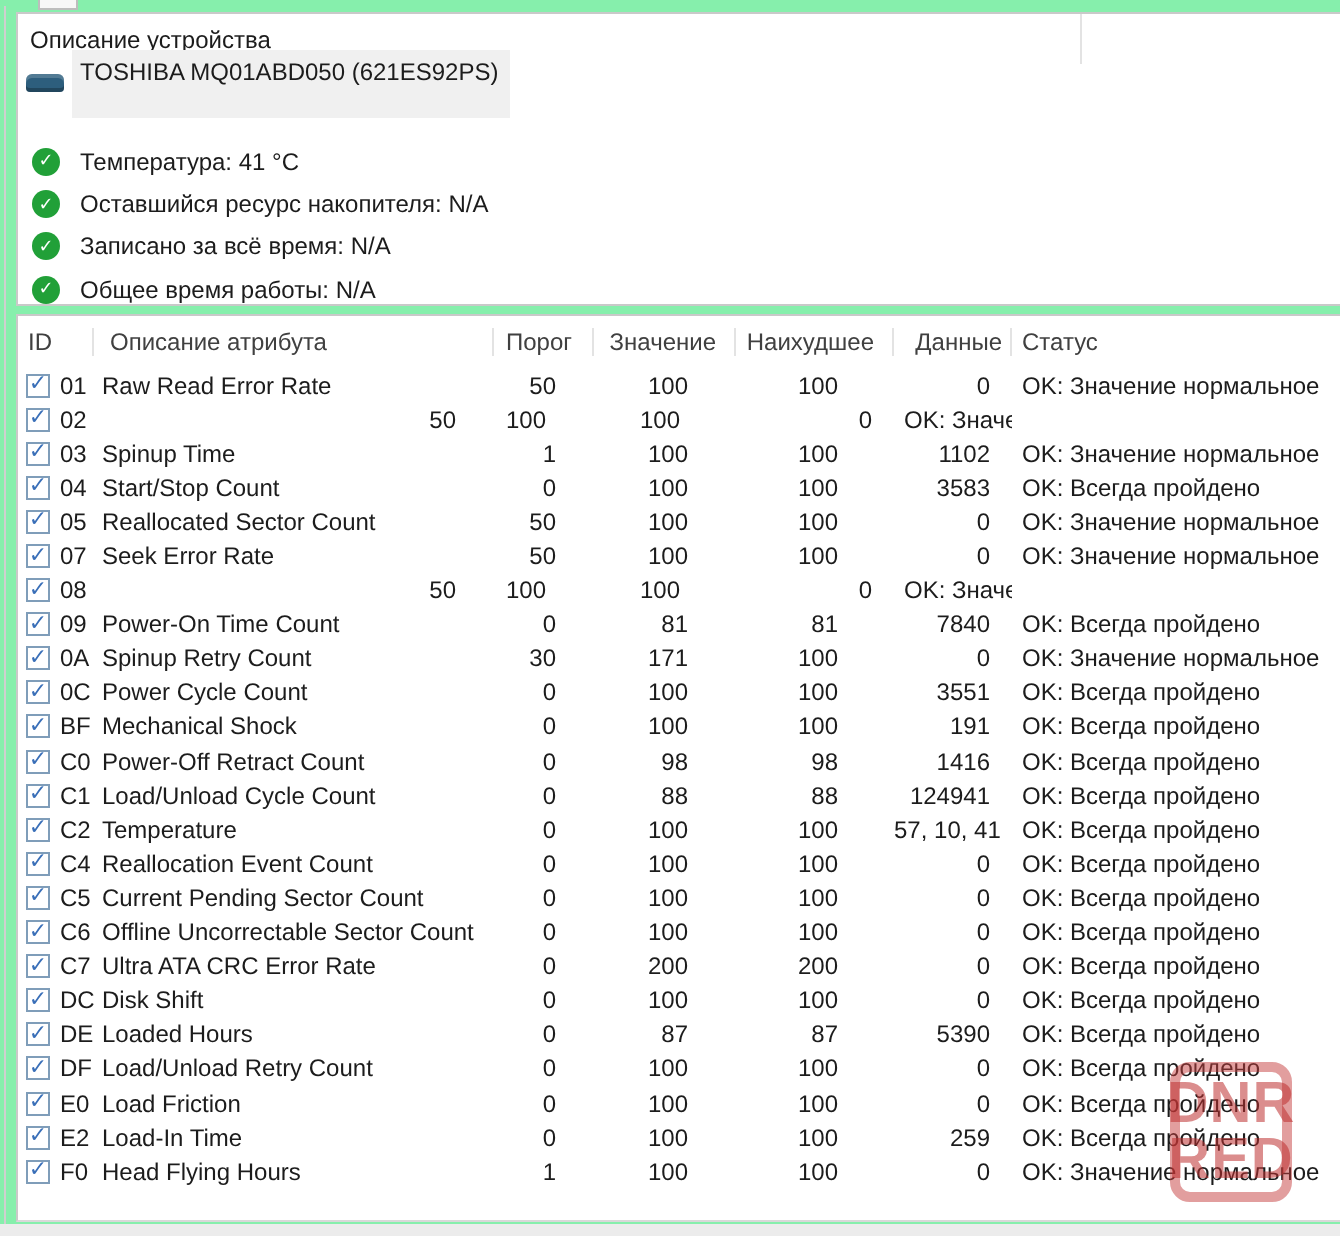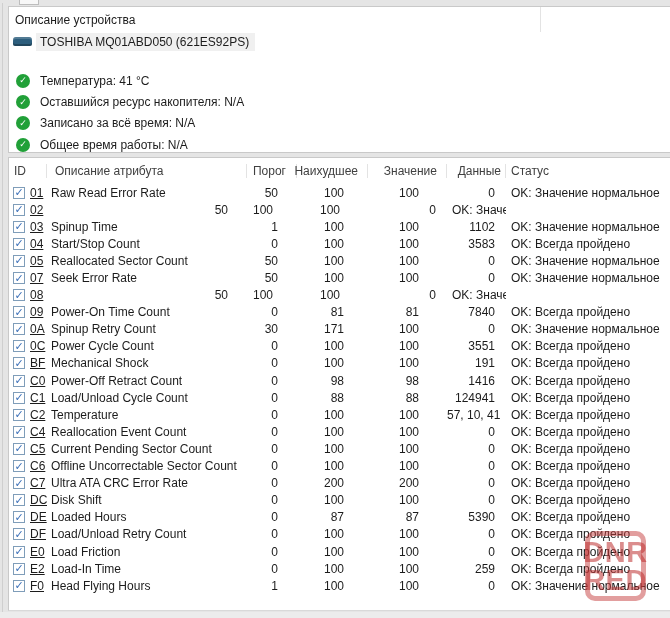--- a/index.html
+++ b/index.html
@@ -1,30 +1,30 @@
 <!DOCTYPE html>
 <html><head>
 <meta charset="utf-8">
 <style>
   html,body{margin:0;padding:0;background:#fff;}
   .screen{
-    position:relative;width:670px;height:618px;overflow:hidden;background:#e5e5e5;
+    position:relative;width:670px;height:618px;overflow:hidden;background:#86efac;
     font-family:"Liberation Sans","DejaVu Sans",sans-serif;font-size:12px;color:#1c1c1c;
     -webkit-font-smoothing:antialiased;
   }
   .left-window-border{position:absolute;left:2px;top:3px;width:1px;height:615px;background:#cfcfcf;}
   .top-crop-box{position:absolute;left:19px;top:-5px;width:18px;height:8px;border:1px solid #bdbdbd;background:#f7f7f7;}
   .bottom-strip{position:absolute;left:0;top:612px;width:670px;height:6px;background:#ececec;}
 
   .panel{position:absolute;left:8px;width:664px;background:#fff;border:1px solid #c9c9c9;border-right:none;box-sizing:border-box;}
   .device-panel{top:6px;height:58px;}
   .panel-title{position:absolute;left:6px;top:6px;color:#1c1c1c;}
   .device-row{position:absolute;left:2px;top:25px;height:19px;width:640px;display:flex;align-items:center;}
   .hdd-icon{display:inline-block;width:19px;height:9px;margin-left:2px;background:#2d5e7d;border-radius:3px 3px 2px 2px;box-shadow:inset 0 2px 0 rgba(255,255,255,.18), inset 0 -2px 0 rgba(0,0,0,.25);}
-  .device-name-wrap{margin-left:4px;background:#f0f0f0;height:18px;display:flex;align-items:center;padding:0 6px 0 4px;}
+  .device-name-wrap{margin-left:4px;background:#f0f0f0;height:18px;display:flex;align-items:flex-end;padding:0 6px 16px 4px;}
   .device-col-divider{position:absolute;left:531px;top:0;width:1px;height:25px;background:#e3e3e3;}
 
   .health-panel{top:63px;height:90px;border-top:none;padding-top:7px;}
   .health-item{height:21.4px;display:flex;align-items:center;padding-left:7px;}
   .ok-circle{width:14px;height:14px;border-radius:50%;background:#21a038;color:#fff;font-size:9px;font-weight:bold;
     display:flex;align-items:center;justify-content:center;line-height:1;flex:0 0 auto;}
   .health-label{margin-left:10px;}
 
   .table-panel{top:157px;height:454px;border-bottom:1px solid #d9d9d9;}
   .grid-row{display:grid;grid-template-columns:38px 200px 50px 71px 79px 59px 1fr;align-items:center;}
@@ -38,21 +38,21 @@
   .th-value{padding-right:10px;}
   .th-worst{padding-right:10px;}
   .th-data{padding-right:5px;}
   .th-status{padding-left:5px;}
 
   .trow{height:17.1px;}
   .cell{white-space:nowrap;overflow:hidden;box-sizing:border-box;}
   .c-idwrap{display:flex;align-items:center;padding-left:4px;}
   .checkbox{width:12px;height:12px;border:1px solid #7f9db9;background:#fff;box-sizing:border-box;
     display:flex;align-items:center;justify-content:center;color:#3a6fb8;font-size:11px;font-weight:bold;line-height:1;flex:0 0 auto;}
-  .c-id{margin-left:5px;text-decoration:underline;}
+  .c-id{margin-left:5px;}
   .c-name{padding-left:4px;}
   .c-num{text-align:right;}
   .c-threshold{padding-right:19px;}
   .c-value{padding-right:24px;}
   .c-worst{padding-right:28px;}
   .c-data{padding-right:11px;}
   .c-status{padding-left:5px;}
 
   .watermark{position:absolute;left:585px;top:531px;width:61px;height:70px;box-sizing:border-box;
     border:5px solid rgba(197,62,62,.50);border-radius:10px;pointer-events:none;
@@ -105,22 +105,22 @@
     <span class="health-label">Общее время работы: N/A</span>
   </div>
       </div>
   </section>
 
   <section class="panel table-panel">
     <div class="grid-row thead">
       <div class="th th-id">ID</div>
       <div class="th th-name">Описание атрибута</div>
       <div class="th th-num th-threshold">Порог</div>
+      <div class="th th-num th-value">Значение</div>
       <div class="th th-num th-worst">Наихудшее</div>
-      <div class="th th-num th-value">Значение</div>
       <div class="th th-num th-data">Данные</div>
       <div class="th th-status">Статус</div>
     </div>
     <div>
         <div class="grid-row trow">
     <div class="cell c-idwrap">
       <span class="checkbox">
               <span>✓</span>
             </span>
       <span class="c-id">01</span>

